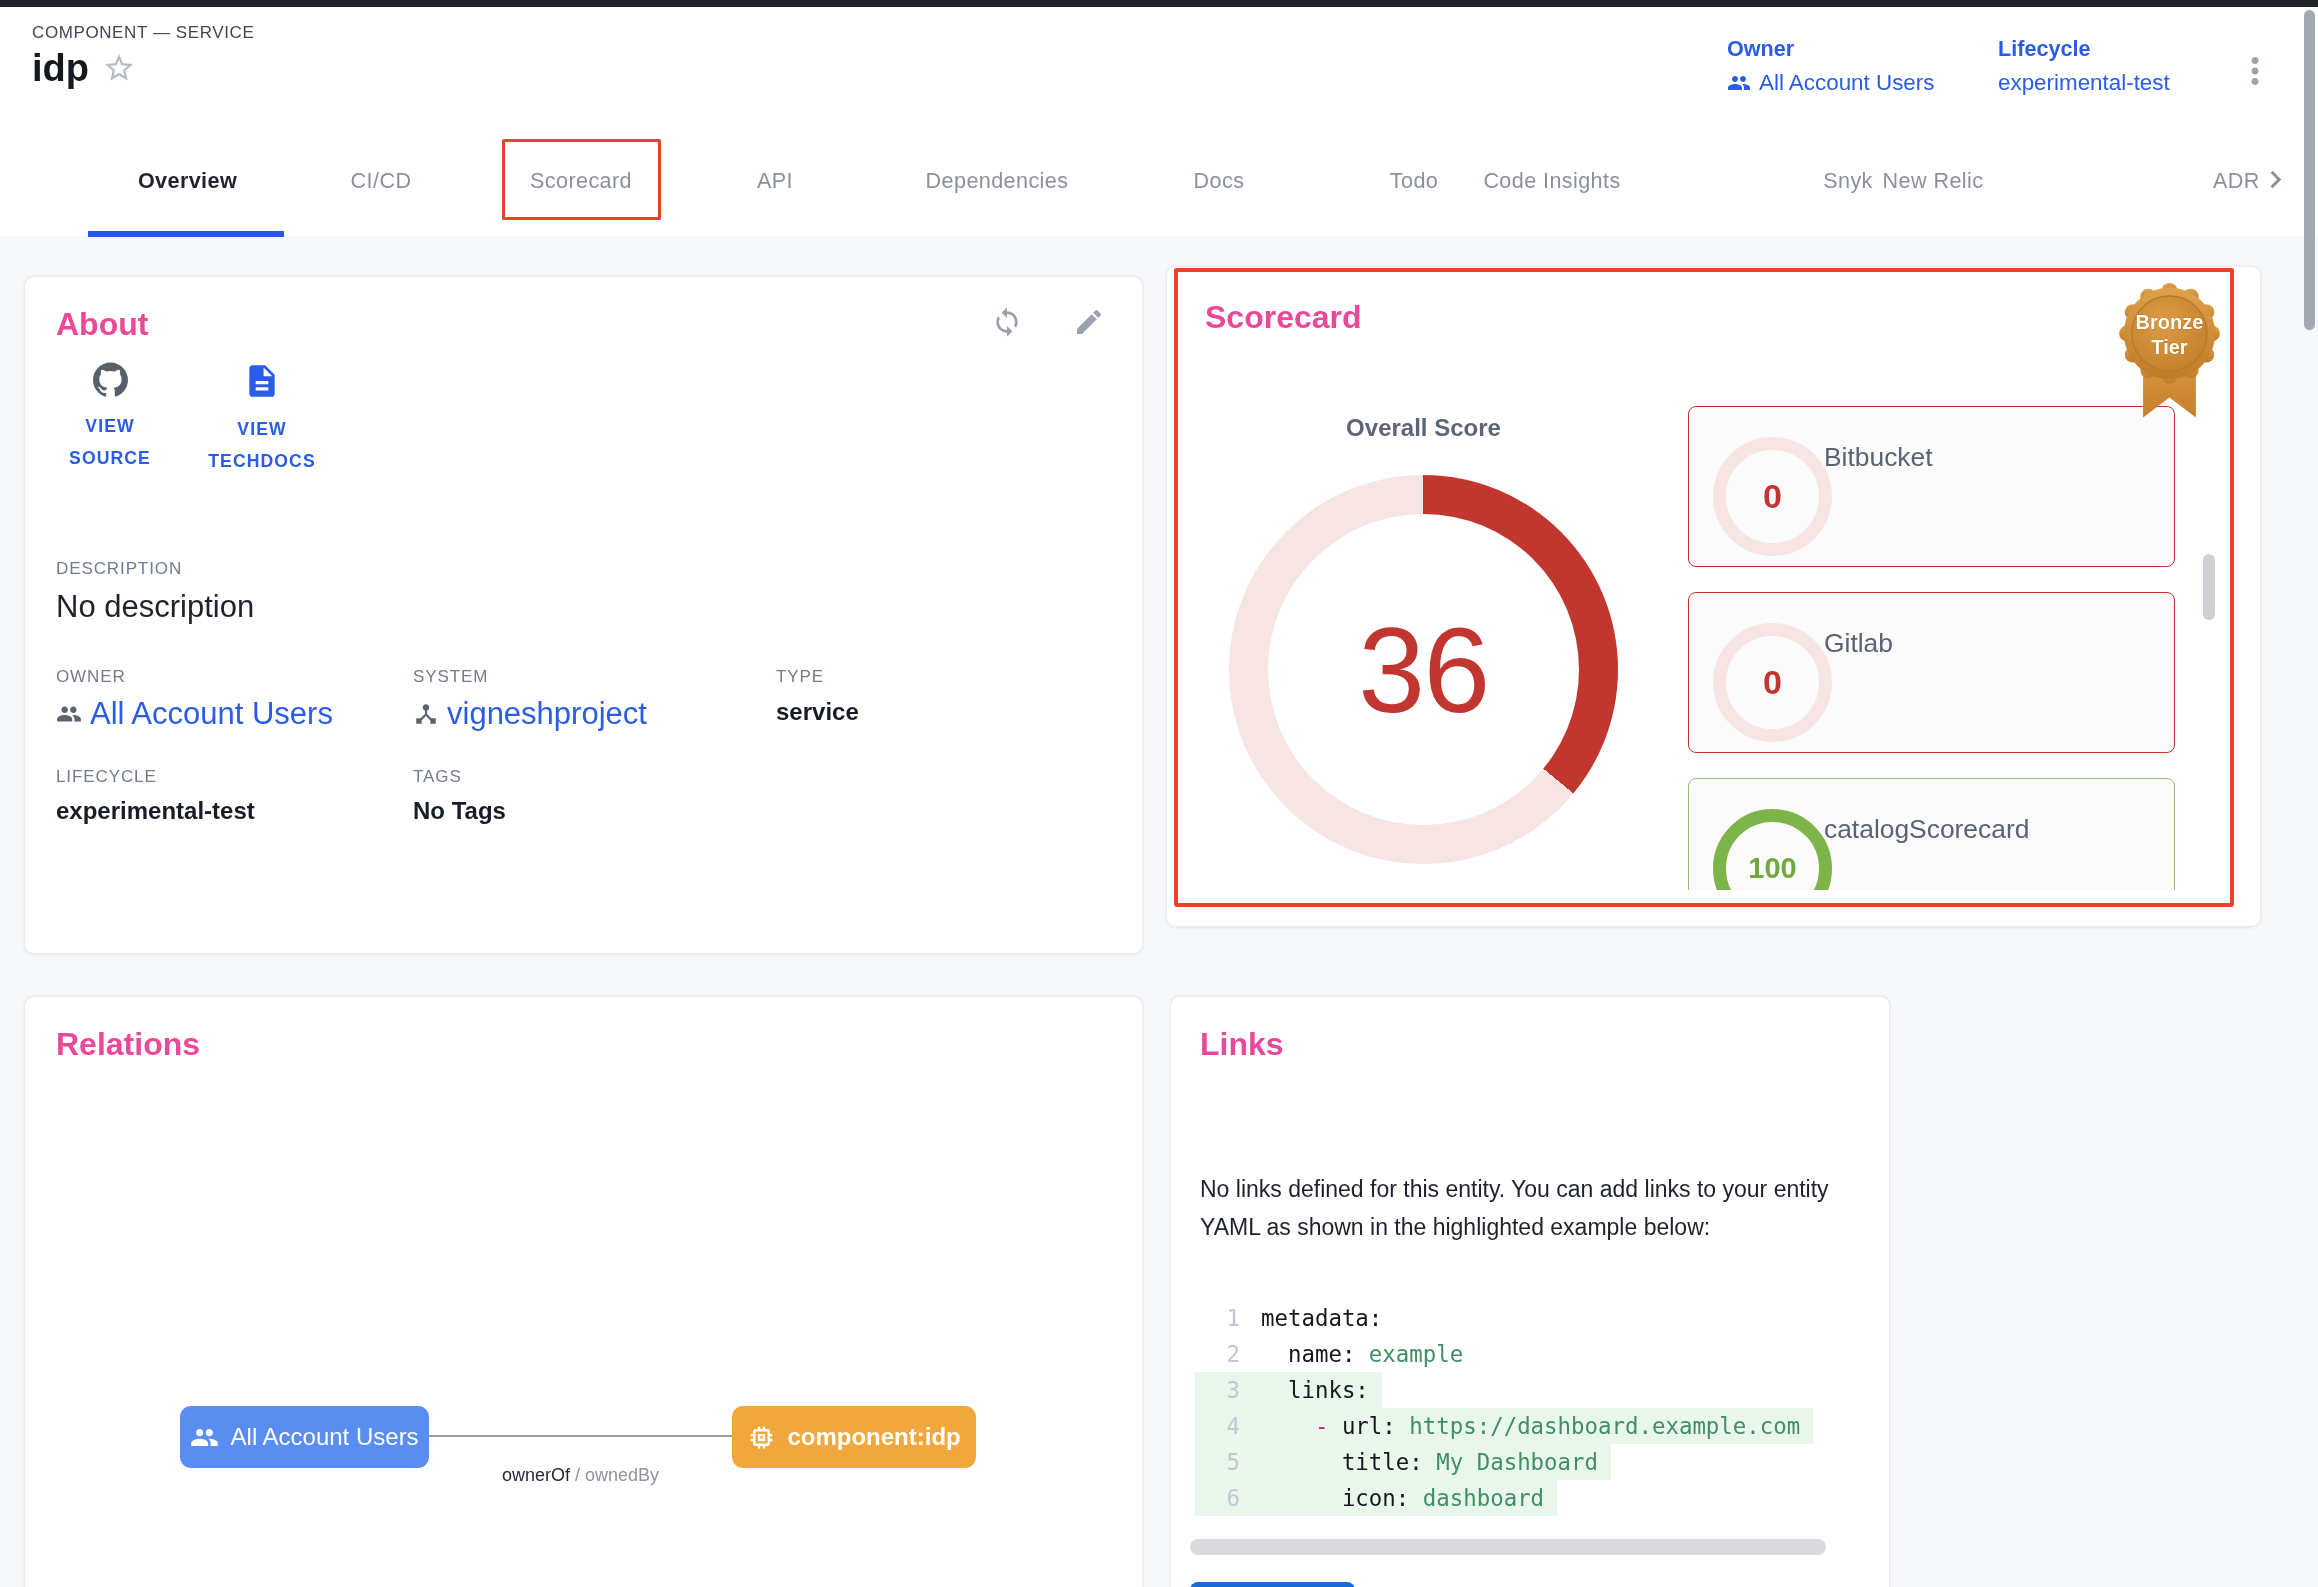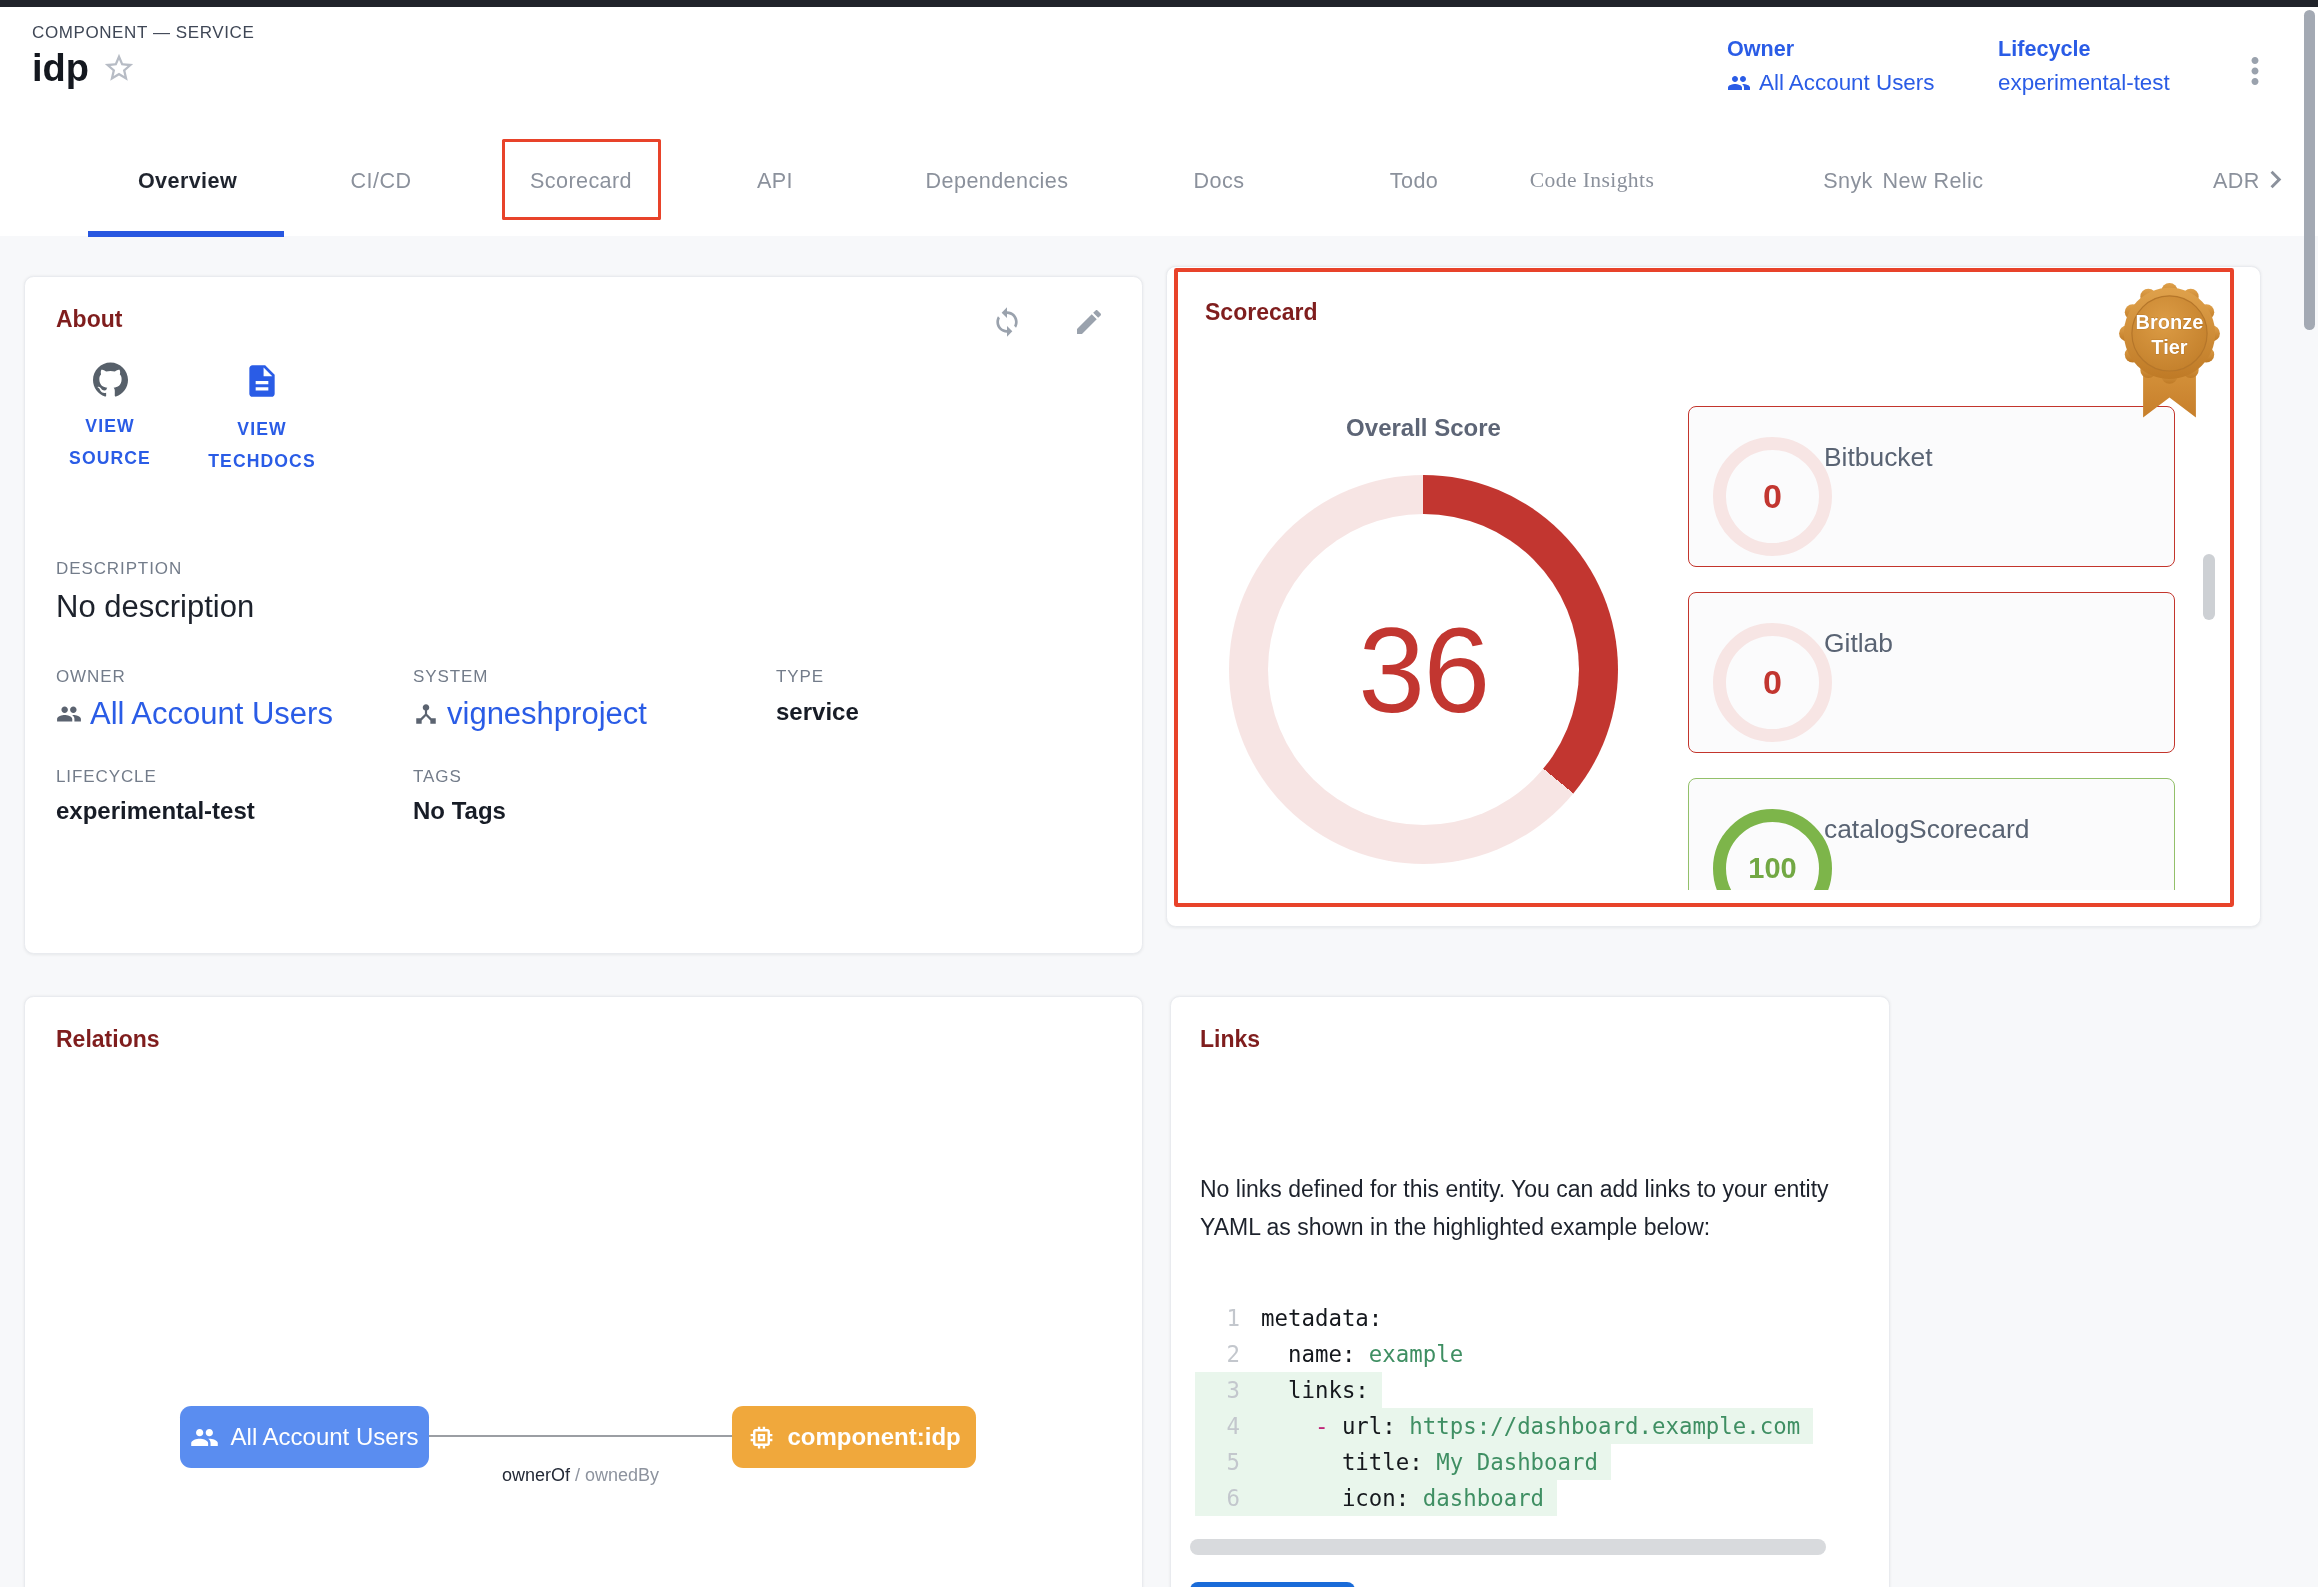--- a/index.html
+++ b/index.html
@@ -27,21 +27,21 @@
   .tab-chevron{position:absolute;left:2258px;top:29px;color:#8b919c;}
   .tab.clipped{overflow:hidden;width:45px;text-align:left;}
 
   
   .anno{position:absolute;border:4px solid #e8432a;background:transparent;z-index:6;pointer-events:none;}
   .anno-tab{left:502px;top:139px;width:153px;height:75px;border-width:3.2px;border-radius:1.6px;}
   .anno-card{left:1174px;top:268px;width:1052px;height:631px;border-radius:2.4px;}
 
   
   .card{position:absolute;background:#fff;border:0.8px solid #e9ebef;border-radius:9.6px;box-shadow:0 0.8px 3.2px rgba(20,24,35,.07);}
-  .card-title{position:absolute;left:31px;top:29px;font-size:23px;font-weight:700;color:#7f1d1d;}
+  .card-title{position:absolute;left:31px;top:29px;font-size:32px;font-weight:700;color:#ec4899;}
   #about-card{left:24px;top:276px;width:1117px;height:676px;}
   #scorecard-card{left:1166px;top:266px;width:1093px;height:659px;}
   #relations-card{left:24px;top:996px;width:1117px;height:665px;}
   #links-card{left:1170px;top:996px;width:718px;height:665px;}
 
   
   .icon-btn{position:absolute;top:29px;color:#9aa2ad;cursor:pointer;}
   .icon-btn.refresh{left:966px;}
   .icon-btn.edit{left:1048px;}
   .about-link{position:absolute;top:85px;display:flex;flex-direction:column;align-items:center;cursor:pointer;}
@@ -141,21 +141,21 @@
   </div>
 
   <div class="tabbar">
     <div class="tab active" style="left:90px;width:195px;">Overview</div>
     <div class="tab" style="left:316px;width:130px;">CI/CD</div>
     <div class="tab" style="left:513px;width:136px;">Scorecard</div>
     <div class="tab" style="left:723px;width:104px;">API</div>
     <div class="tab" style="left:905px;width:184px;">Dependencies</div>
     <div class="tab" style="left:1159px;width:120px;">Docs</div>
     <div class="tab" style="left:1354px;width:120px;">Todo</div>
-    <div class="tab" style="left:1500px;width:184px;font-family:Liberation Serif, serif;">Code Insights</div>
+    <div class="tab" style="left:1460px;width:184px;">Code Insights</div>
     <div class="tab" style="left:1788px;width:120px;">Snyk</div>
     <div class="tab" style="left:1853px;width:160px;">New Relic</div>
     <div class="tab clipped" style="left:2213px;">ADR</div>
     <div class="tab-chevron">
       <svg width="35" height="35" viewBox="0 0 24 24" fill="currentColor">
           <path d="M10 6L8.59 7.41 13.17 12l-4.58 4.59L10 18l6-6z"></path>
         </svg>
     </div>
     <div class="tab-underline"></div>
   </div>

